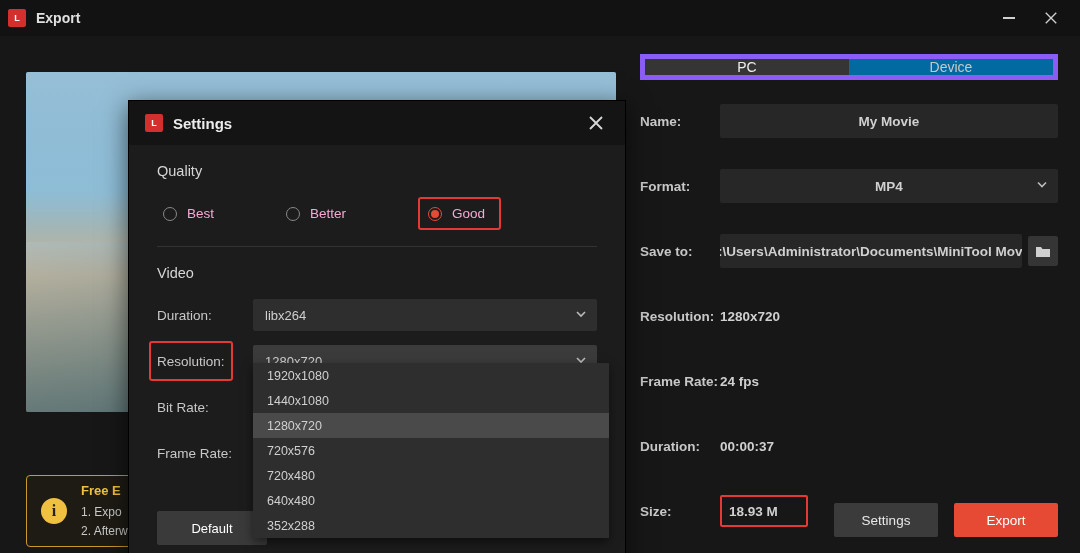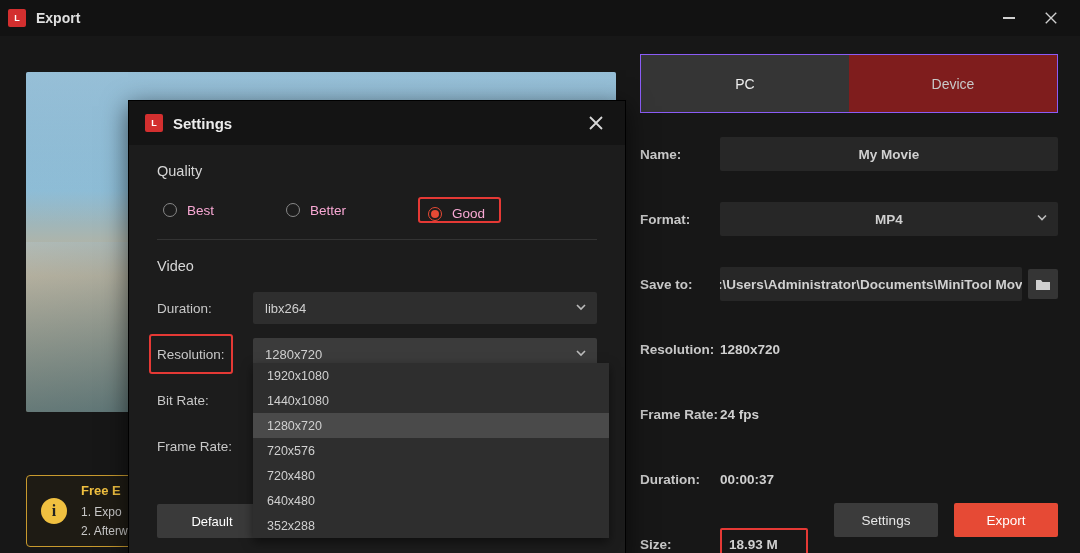--- a/index.html
+++ b/index.html
@@ -22,22 +22,22 @@
   .preview::after { content:""; position:absolute; left:0; right:0; top:0; height:45%; background:linear-gradient(180deg, rgba(210,225,235,0.4), transparent); }
 
   
   .infobox { position:absolute; left:26px; bottom:6px; width:590px; height:72px; border:1px solid #c89a2e; border-radius:4px; background:#1e1b14; display:flex; align-items:center; padding:10px 14px; }
   .info-icon { width:26px; height:26px; border-radius:50%; background:#f0c040; color:#222; font-weight:bold; font-family:Georgia,serif; display:flex; align-items:center; justify-content:center; font-size:16px; margin-right:14px; }
   .info-text { font-size:12px; line-height:1.55; color:#c8c8c8; }
   .info-title { color:#f0c040; font-size:13px; font-weight:600; margin-bottom:2px; }
 
   
   .rpanel { position:absolute; left:640px; top:18px; right:22px; bottom:6px; }
-  .tabs { display:flex; height:59px; border:1px solid #8b5cf6; }
-  .tab { flex:1; display:flex; align-items:center; justify-content:center; font-size:14px; color:#c8c8c8; background:#7f1d1d; }
+  .tabs { display:flex; height:26px; border:5px solid #8b5cf6; }
+  .tab { flex:1; display:flex; align-items:center; justify-content:center; font-size:14px; color:#c8c8c8; background:#0369a1; }
   .tab.active { background:#353535; color:#eee; }
   .fields { margin-top:24px; }
   .frow { display:flex; align-items:center; margin-bottom:31px; height:34px;font-weight:bold; }
   .flabel { width:80px; font-size:13.5px; color:#c8c8c8; }
   .finput { flex:1; height:34px; background:#272727; border:none; border-radius:2px; padding:0 10px; color:#d0d0d0; font-size:13.5px; display:flex; align-items:center; position:relative;justify-content:center; }
   .finput .caret { position:absolute; right:10px; top:50%; transform:translateY(-50%); }
   .caret svg { width:12px; height:12px; fill:#bbb; }
   .fstatic { font-size:13.5px; color:#d0d0d0; }
   .browsebtn { width:30px; height:30px; background:#353535; border-radius:2px; margin-left:6px; display:flex; align-items:center; justify-content:center; }
   .browsebtn svg { width:16px; height:14px; fill:#d0d0d0; }
@@ -55,21 +55,21 @@
   .modal-title { color:#ececec; font-size:15px; font-weight:700; }
   .modal-close { margin-left:auto; width:26px; height:26px; display:flex; align-items:center; justify-content:center; }
   .modal-close svg { width:16px; height:16px; }
   .modal-body { padding:18px 28px 22px 28px; }
   .section-title { font-size:14.5px; color:#d6d6d6; margin-bottom:18px; }
   .radios { display:flex; gap:72px; margin-bottom:16px; padding-left:6px; }
   .radio { display:flex; align-items:center; gap:10px; font-size:13.5px; color:#f9a8d4; }
   .rdot { width:14px; height:14px; border-radius:50%; border:1.5px solid #888; position:relative; }
   .rdot.sel { border-color:#e64a35; }
   .rdot.sel::after { content:""; position:absolute; left:50%; top:50%; width:8px; height:8px; background:#e64a35; border-radius:50%; transform:translate(-50%,-50%); }
-  .good-wrap { border:2px solid #e53935; padding:7px 14px 0 8px; border-radius:3px; display:flex; align-items:center; gap:10px; }
+  .good-wrap { border:2px solid #e53935; padding:7px 14px 7px 8px; border-radius:3px; display:flex; align-items:center; gap:10px; }
   .divider { height:1px; background:#333; margin-bottom:18px; }
   .mrow { display:flex; align-items:center; margin-bottom:14px; height:32px; position:relative; }
   .mlabel { width:96px; font-size:13.5px; color:#c8c8c8; }
   .mselect { flex:1; height:32px; background:#2e2e2e; border-radius:2px; padding:0 12px; display:flex; align-items:center; font-size:13px; color:#d0d0d0; position:relative; }
   .mselect .caret { position:absolute; right:10px; }
   .mselect.open { background:#3b3b3b; }
   .res-highlight { border:2px solid #e53935; border-radius:3px; padding:2px 6px; position:absolute; left:-8px; top:-4px; height:40px; width:84px; display:flex; align-items:center; }
 
   .dropdown { position:absolute; left:124px; top:262px; right:16px; background:#2e2e2e; z-index:5; box-shadow:0 4px 10px rgba(0,0,0,0.5); }
   .dd-item { height:25px; padding:0 14px; display:flex; align-items:center; font-size:12.5px; color:#d0d0d0; }

